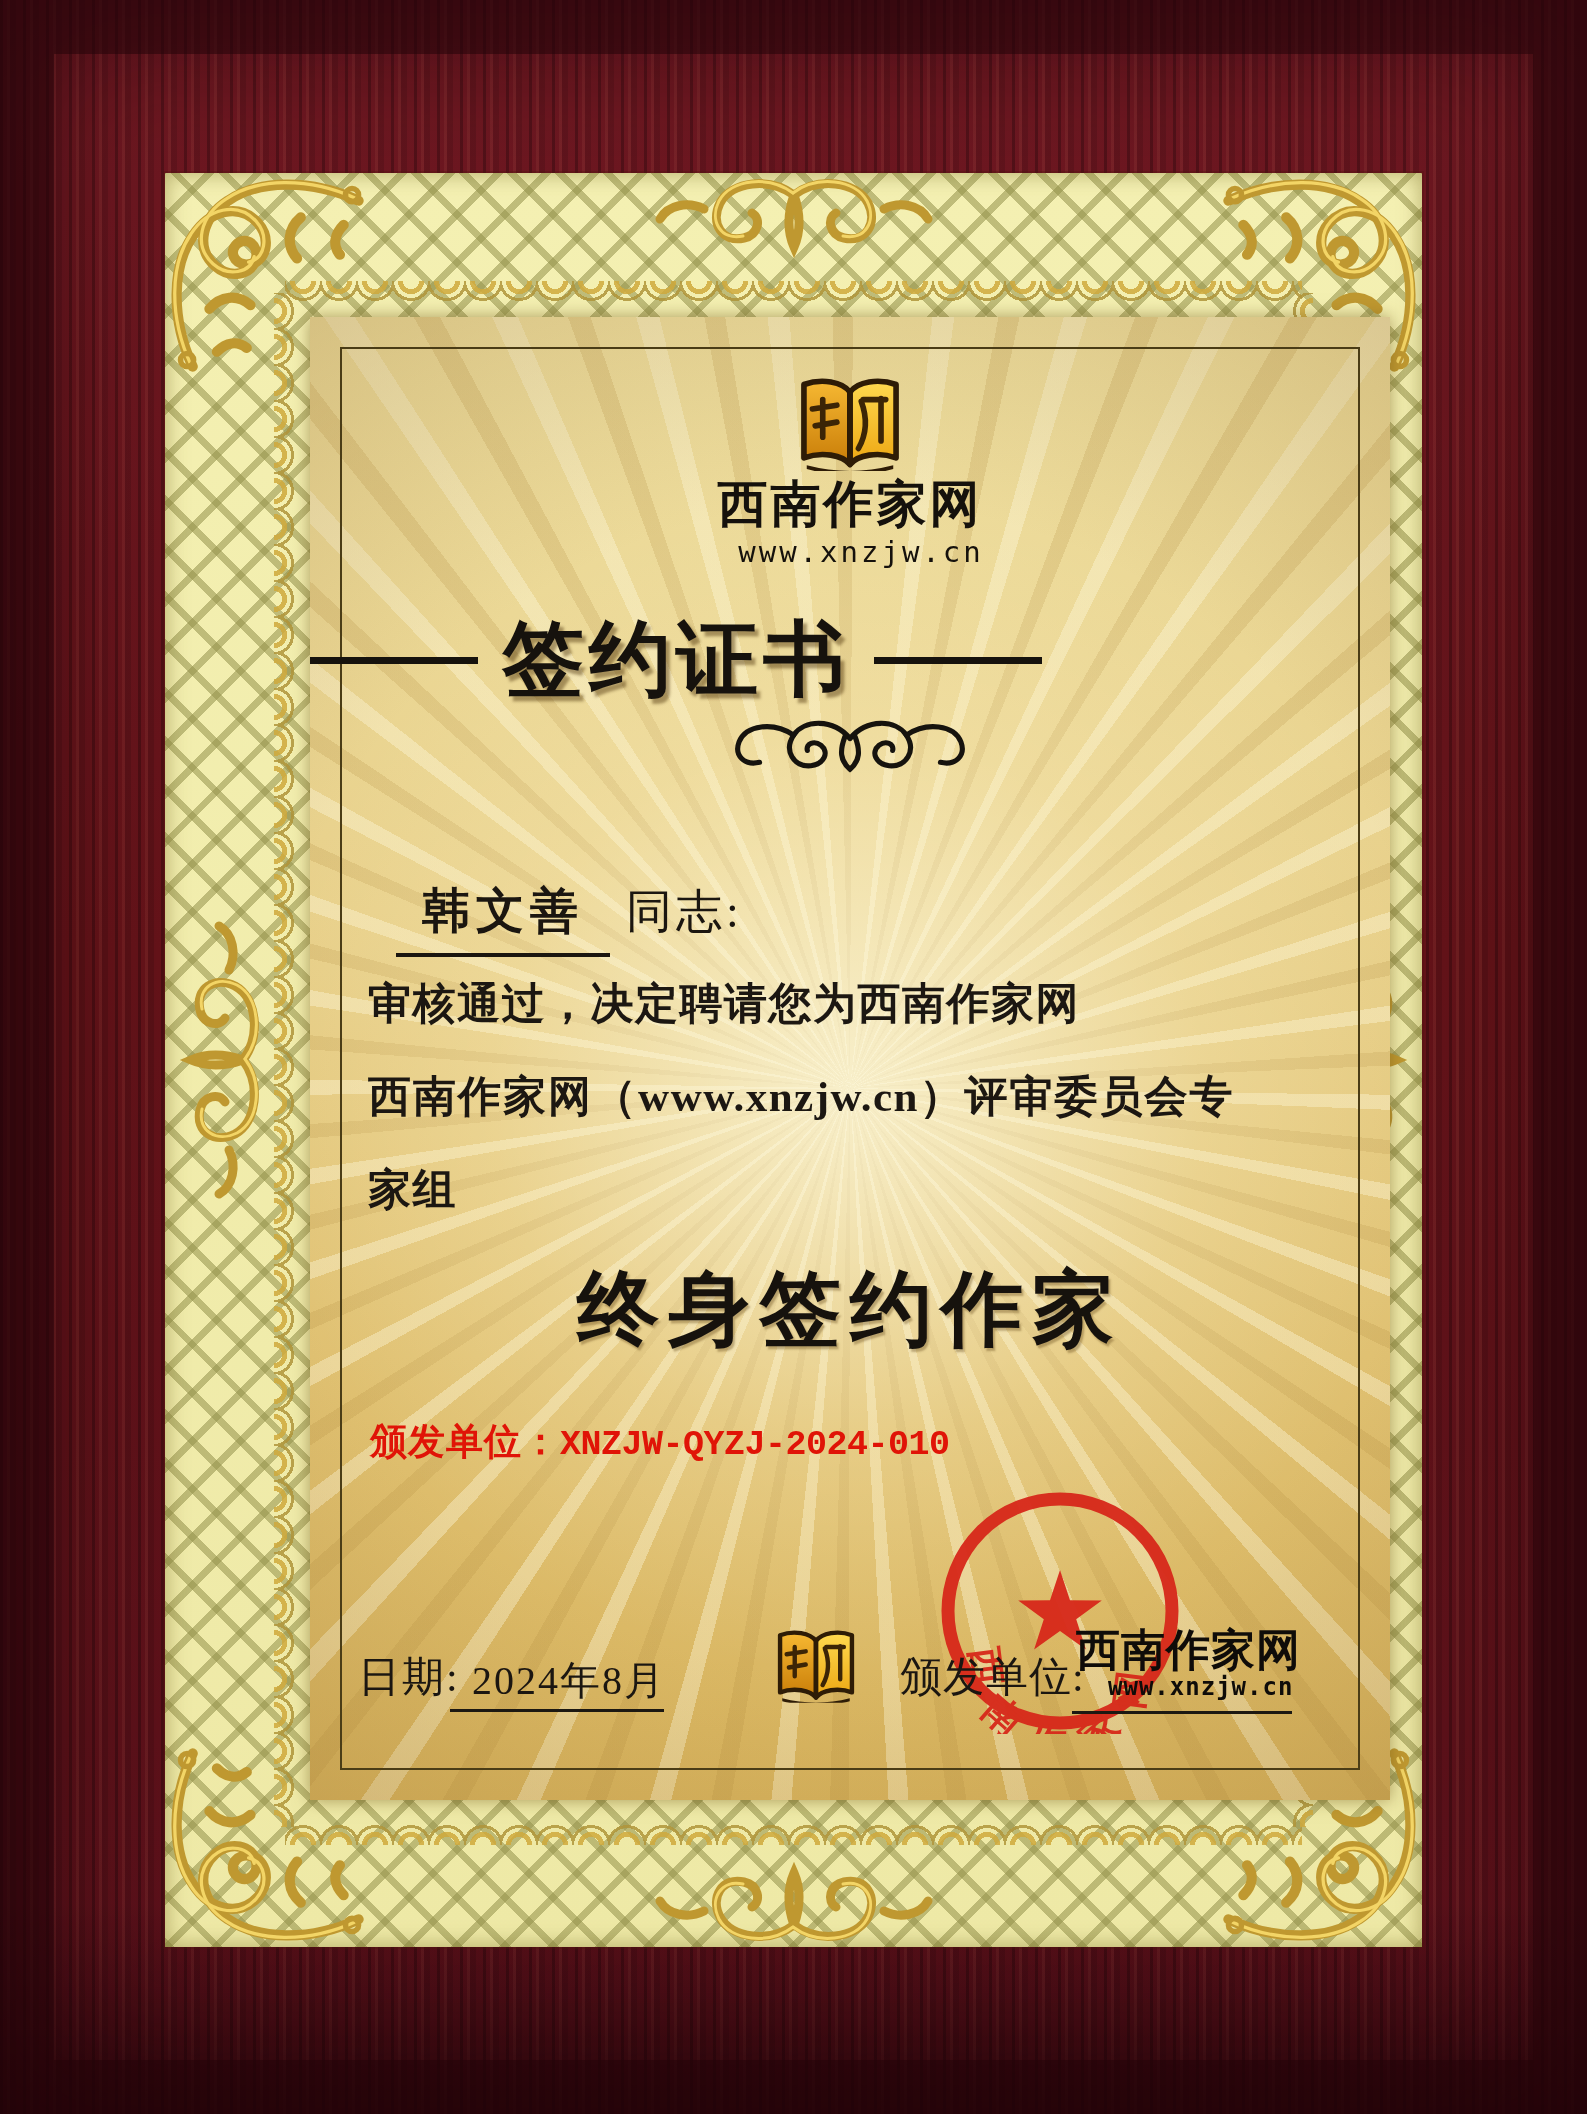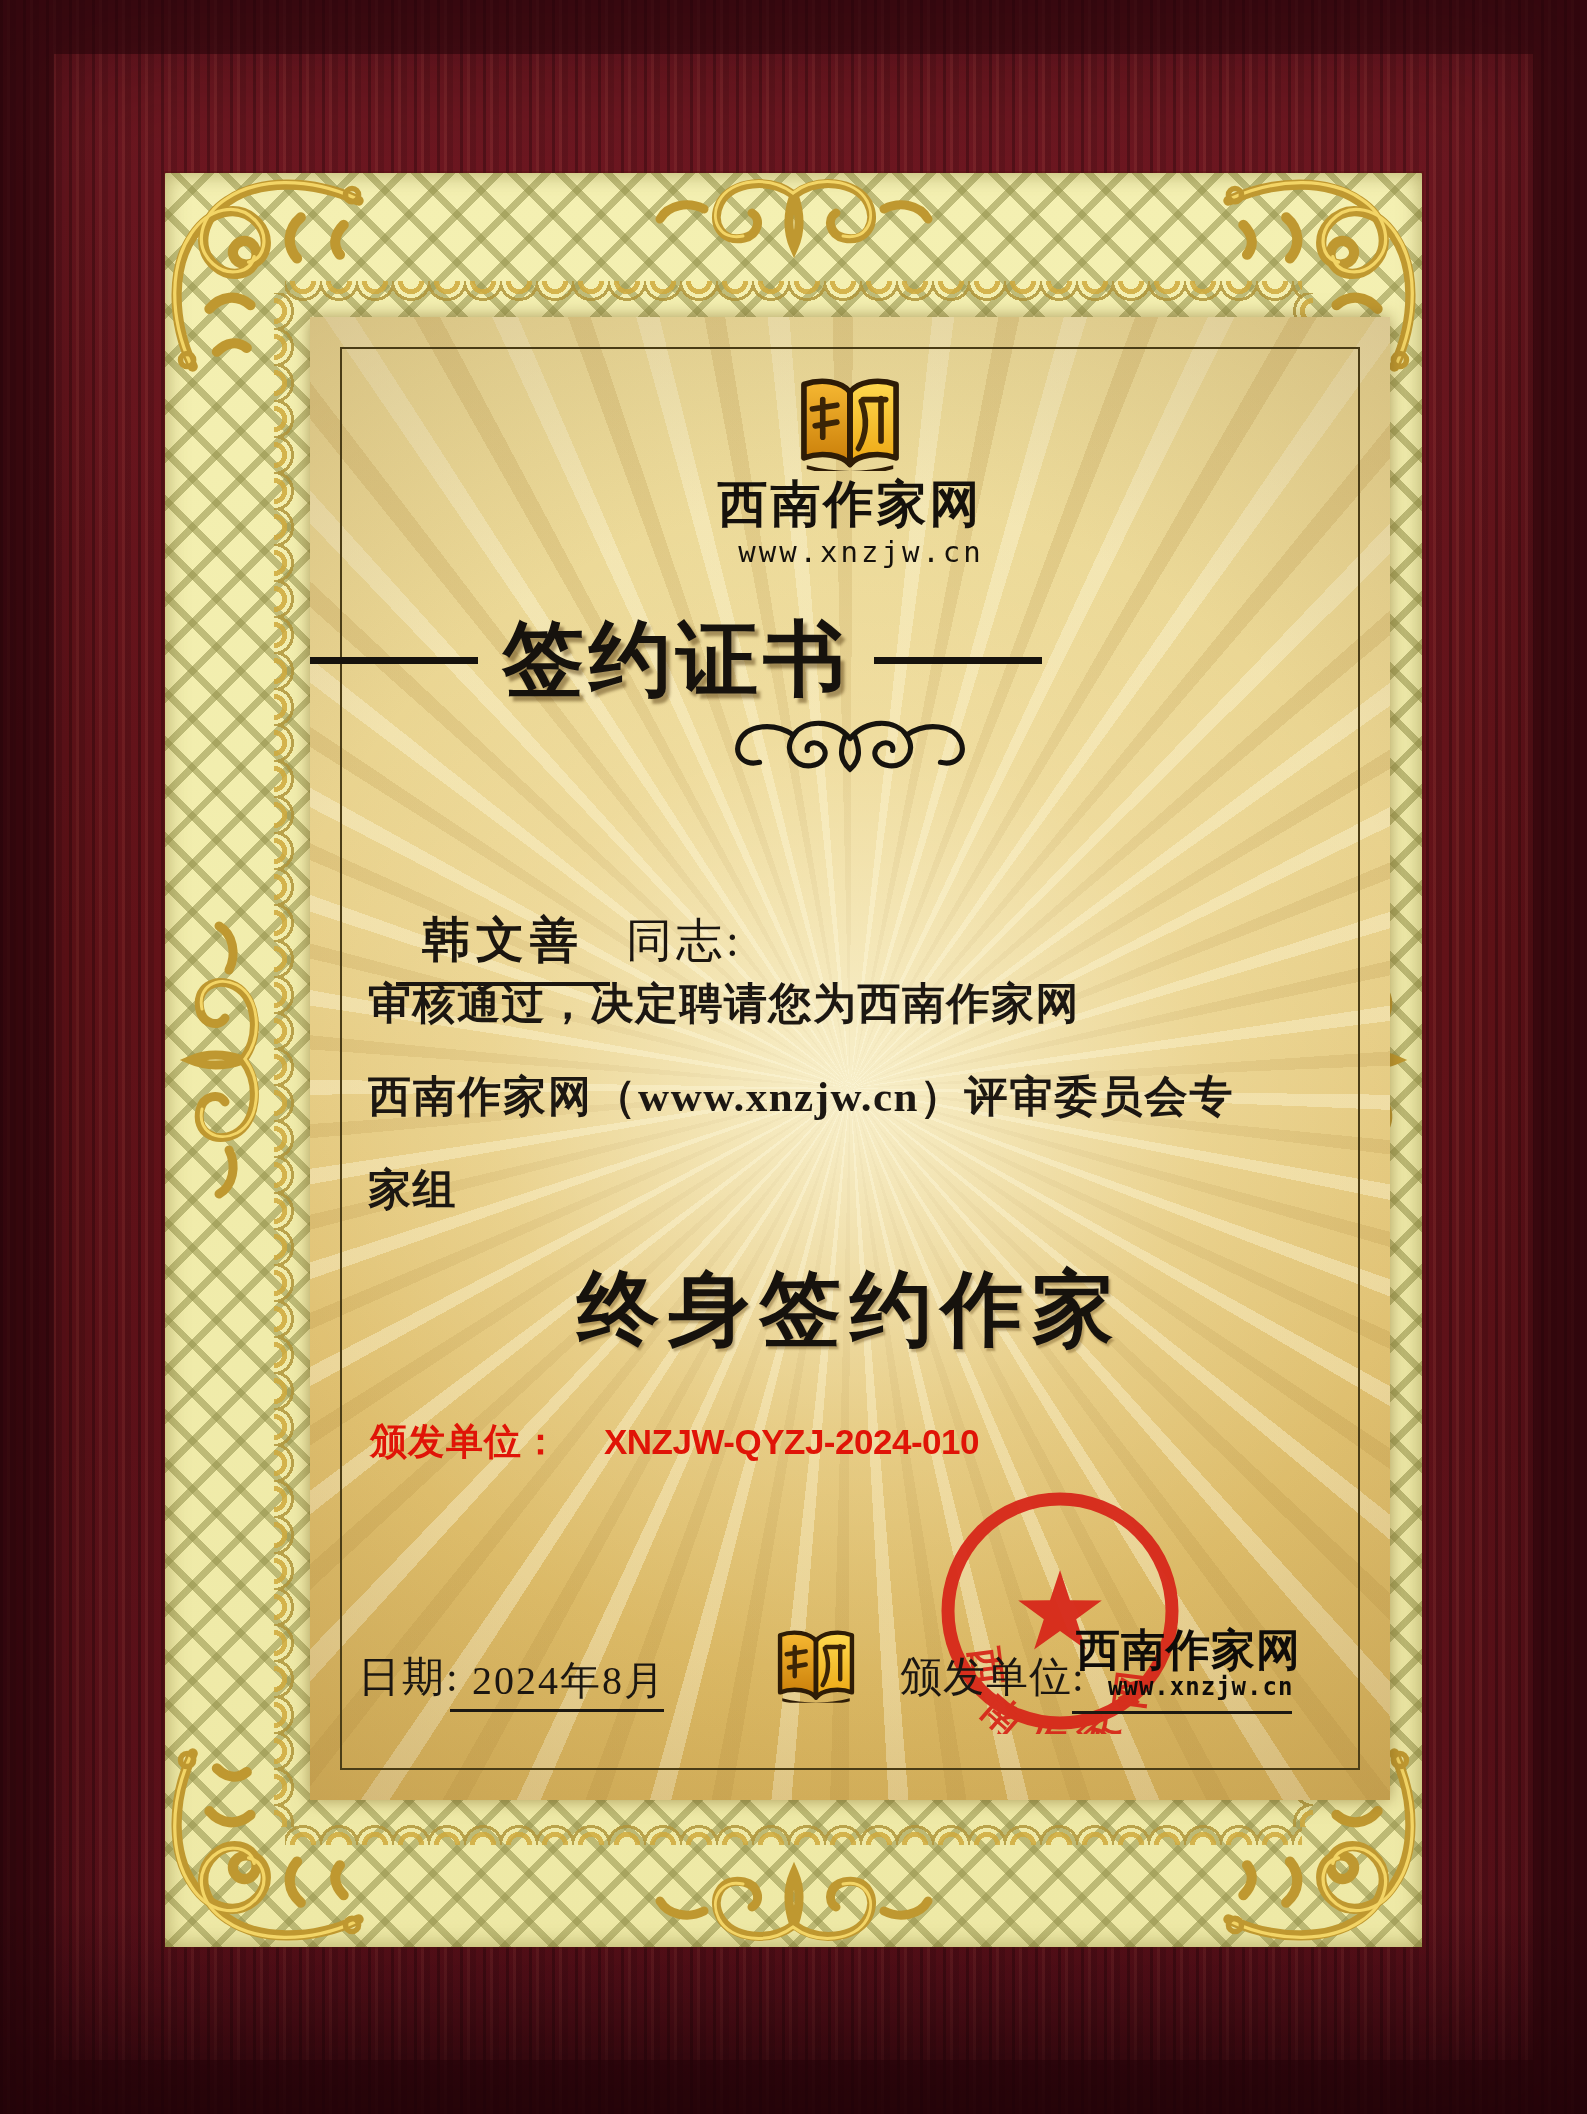--- a/index.html
+++ b/index.html
@@ -63,21 +63,21 @@
   
   .center{position:absolute;left:0;right:0;text-align:center;}
   .logo-big{position:absolute;left:50%;top:60px;transform:translateX(-50%);width:118px;height:94px;}
   .brand-name{top:154px;font-size:50px;font-weight:900;letter-spacing:3px;color:#15110c;}
   .brand-url{top:218px;font-size:29px;letter-spacing:3px;color:#15110c;}
   .title-row{position:absolute;left:0;right:0;top:288px;display:flex;align-items:center;justify-content:flex-start;gap:24px;}
   .title-rule{width:168px;height:7px;background:#16120d;}
   .cert-title{font-size:82px;font-weight:900;letter-spacing:5px;color:#16120d;
     text-shadow:4px 5px 3px rgba(75,48,8,.45);}
   .flourish{position:absolute;left:50%;top:392px;transform:translateX(-50%);width:256px;height:76px;}
-  .greeting{position:absolute;left:86px;top:562px;color:#1b1610;margin-top:29px;}
+  .greeting{position:absolute;left:86px;top:562px;color:#1b1610;}
   .g-name{display:inline-block;font-size:48px;font-weight:bold;letter-spacing:6px;
     border-bottom:4px solid #1b1610;padding:0 26px 10px 26px;}
   .g-sal{font-size:46px;margin-left:16px;letter-spacing:4px;}
   .body-text{position:absolute;left:58px;top:640px;width:866px;font-size:43px;line-height:93px;
     letter-spacing:1.5px;color:#1c1712;font-weight:600;text-align:justify;}
   .body-text .bl{display:block;}
   .body-text .indent{text-indent:88px;}
   .award{top:938px;font-size:82px;font-weight:bold;letter-spacing:9px;color:#16120d;
     text-shadow:2px 3px 2px rgba(90,60,15,.35);}
   .certno{position:absolute;left:60px;top:1100px;white-space:nowrap;}
@@ -215,21 +215,21 @@
     </div>
 
     <div class="body-text serif">
       <span class="bl">审核通过，决定聘请您为西南作家网</span>
       <span class="bl">西南作家网（www.xnzjw.cn）评审委员会专家组</span>
     </div>
 
     <div class="center award serif" style="position:absolute;">终身签约作家</div>
 
     <div class="certno serif">
-      <span class="lab">颁发单位：</span><span class="val" style="font-family:Liberation Sans, sans-serif;margin-left:44px;">XNZJW-QYZJ-2024-010</span>
+      <span class="lab">颁发单位：</span><span class="val" style="font-family:Liberation Mono, monospace;">XNZJW-QYZJ-2024-010</span>
     </div>
 
     <svg class="seal" viewBox="0 0 246 246">
       <circle cx="123" cy="123" r="112" fill="none" stroke="#d7281a" stroke-width="13"></circle>
       <polygon fill="#d7281a" points="123,82 133,112.2 164.8,112.4 139.2,131.3 148.9,161.6 123,143 97.1,161.6 106.8,131.3 81.2,112.4 113,112.2"></polygon>
       <path id="sealArc" d="M42,152 A86,86 0 1 0 204,152" fill="none"></path>
       <text font-size="38" font-weight="bold" fill="#d7281a" letter-spacing="24" font-family="Liberation Serif, DejaVu Serif, serif">
         <textPath href="#sealArc" startOffset="50%" text-anchor="middle">西南作家网</textPath>
       </text>
     </svg>

